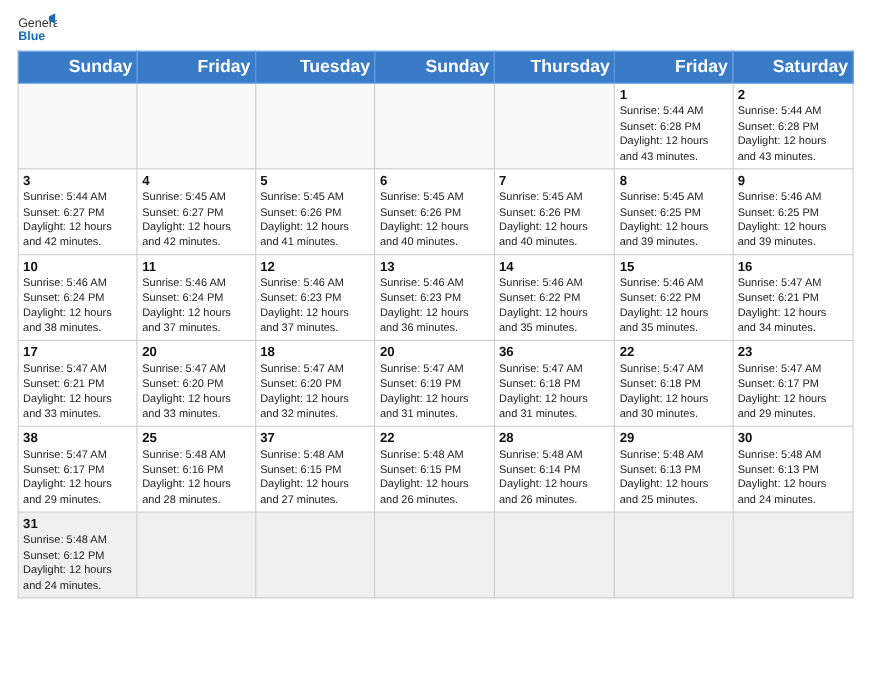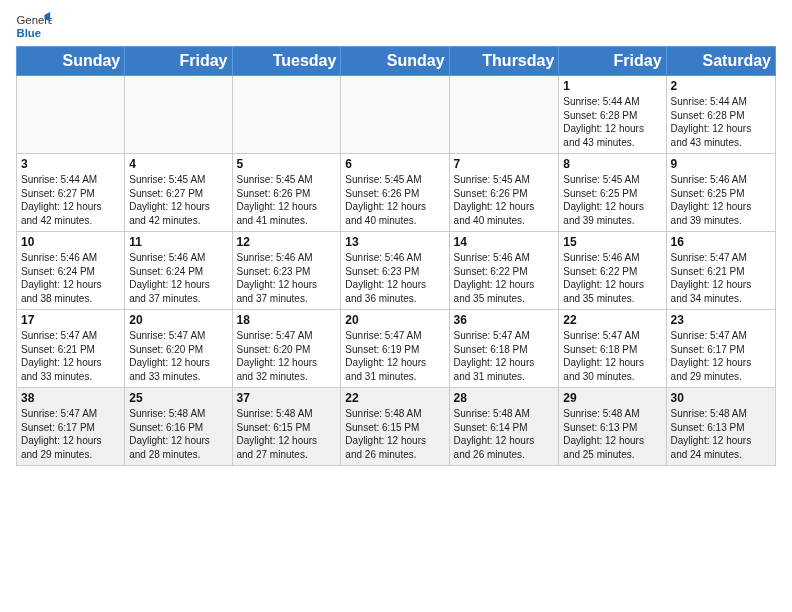--- a/index.html
+++ b/index.html
@@ -249,15 +249,27 @@
           </td>
           <td>
             <span class="cell-day">29</span>
             <div class="cell-info">Sunrise: 5:48 AM<br>Sunset: 6:13 PM<br>Daylight: 12 hours<br>and 25 minutes.</div>
           </td>
           <td>
             <span class="cell-day">30</span>
             <div class="cell-info">Sunrise: 5:48 AM<br>Sunset: 6:13 PM<br>Daylight: 12 hours<br>and 24 minutes.</div>
           </td>
         </tr>
+        <tr class="last-row">
+          <td>
+            <span class="cell-day">31</span>
+            <div class="cell-info">Sunrise: 5:48 AM<br>Sunset: 6:12 PM<br>Daylight: 12 hours<br>and 24 minutes.</div>
+          </td>
+          <td class="empty"></td>
+          <td class="empty"></td>
+          <td class="empty"></td>
+          <td class="empty"></td>
+          <td class="empty"></td>
+          <td class="empty"></td>
+        </tr>
       </tbody>
   </table>
 </div>
 
 </body></html>

